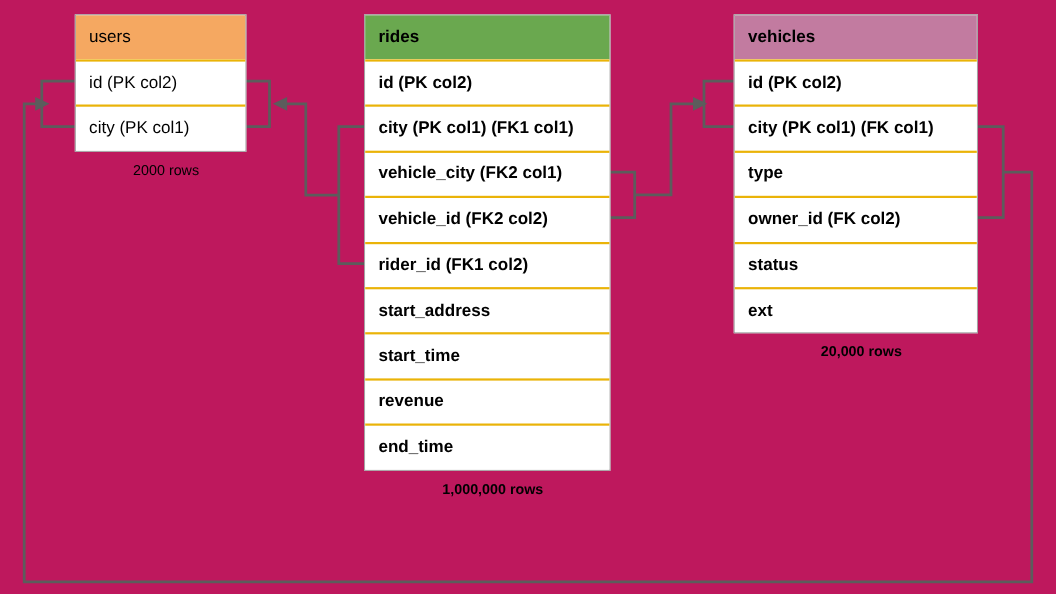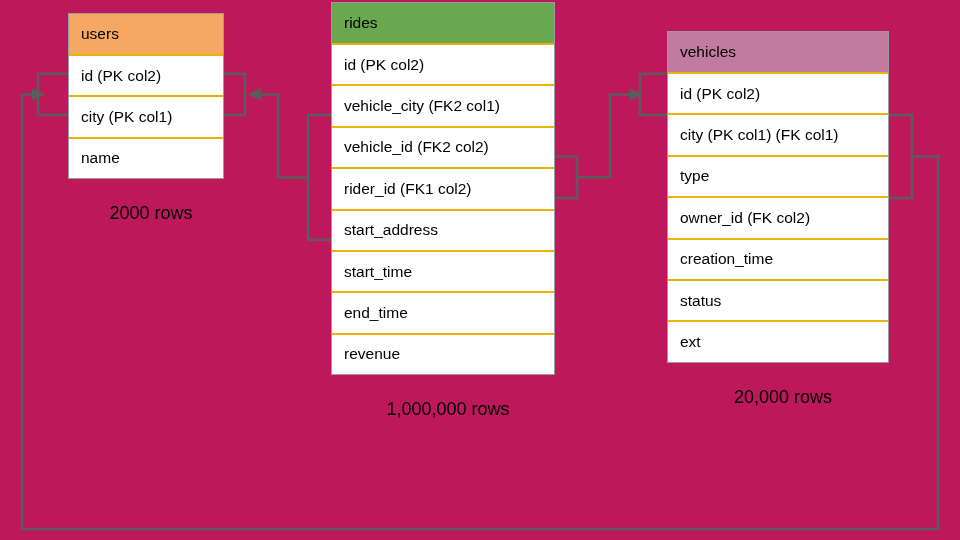--- a/index.html
+++ b/index.html
@@ -44,27 +44,27 @@
     padding: 0 12px;
     font-size: 15.5px;
     color: #000000;
     border-top: 2px solid #eab308;
     background: #ffffff;
     box-sizing: border-box;
     white-space: nowrap;
     overflow: hidden;
   }
   .caption {
-    margin: 24px 0 0 12px;
-    font-size: 18px;
+    margin: 9px 0 0 12px;
+    font-size: 13px;
     color: #000000;
   }
   .t-users    { left: 68px;  top: 13px; width: 154px; }
-  .t-rides    { left: 331px; top: 2px; width: 222px; }
-  .t-vehicles { left: 667px; top: 31px; width: 220px; }
+  .t-rides    { left: 331px; top: 13px; width: 222px; font-weight: bold; }
+  .t-vehicles { left: 667px; top: 13px; width: 220px; font-weight: bold; }
   .tbox > div, .thead, .trow { box-sizing: border-box; }
   .t-users .tbox, .t-rides .tbox, .t-vehicles .tbox { width: 100%; }
 </style>
 </head>
 <body>
 
 <div class="canvas">
 
   <svg class="connectors" viewBox="0 0 960 540">
 
@@ -90,52 +90,51 @@
       <polygon class="arrow" points="45,94.4 32,88.2 32,100.6"></polygon>
     </g>
   </svg>
 
   <div class="table t-users">
     <div class="tbox">
       <div class="thead" style="background: rgb(245, 168, 97);">users</div>
       <div>
           <div class="trow">id (PK col2)</div>
           <div class="trow">city (PK col1)</div>
-          <div class="trow">name</div>
         </div>
     </div>
     <div class="caption">2000 rows</div>
   </div>
 
   <div class="table t-rides">
     <div class="tbox">
       <div class="thead" style="background: rgb(106, 168, 79);">rides</div>
       <div>
           <div class="trow">id (PK col2)</div>
+          <div class="trow">city (PK col1) (FK1 col1)</div>
           <div class="trow">vehicle_city (FK2 col1)</div>
           <div class="trow">vehicle_id (FK2 col2)</div>
           <div class="trow">rider_id (FK1 col2)</div>
           <div class="trow">start_address</div>
           <div class="trow">start_time</div>
+          <div class="trow">revenue</div>
           <div class="trow">end_time</div>
-          <div class="trow">revenue</div>
         </div>
     </div>
     <div class="caption">1,000,000 rows</div>
   </div>
 
   <div class="table t-vehicles">
     <div class="tbox">
       <div class="thead" style="background: rgb(194, 123, 160);">vehicles</div>
       <div>
           <div class="trow">id (PK col2)</div>
           <div class="trow">city (PK col1) (FK col1)</div>
           <div class="trow">type</div>
           <div class="trow">owner_id (FK col2)</div>
-          <div class="trow">creation_time</div>
           <div class="trow">status</div>
           <div class="trow">ext</div>
         </div>
     </div>
     <div class="caption">20,000 rows</div>
   </div>
 
 </div>
 
 </body></html>

